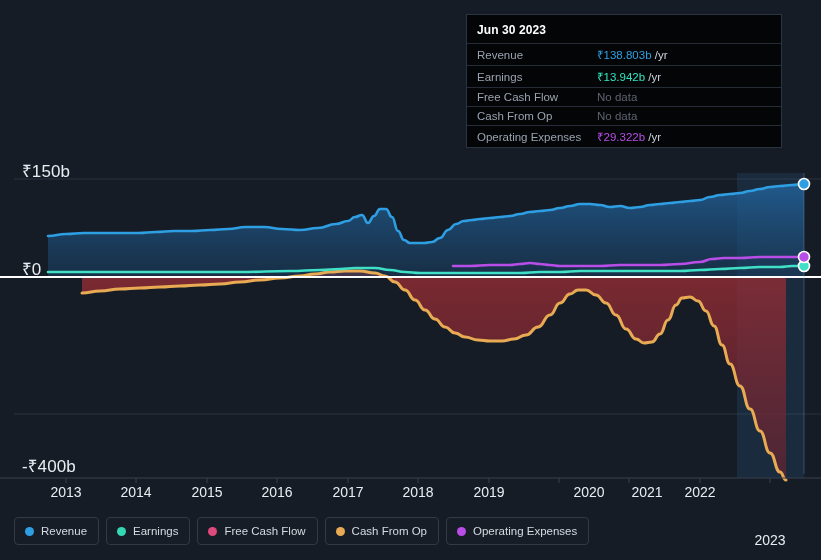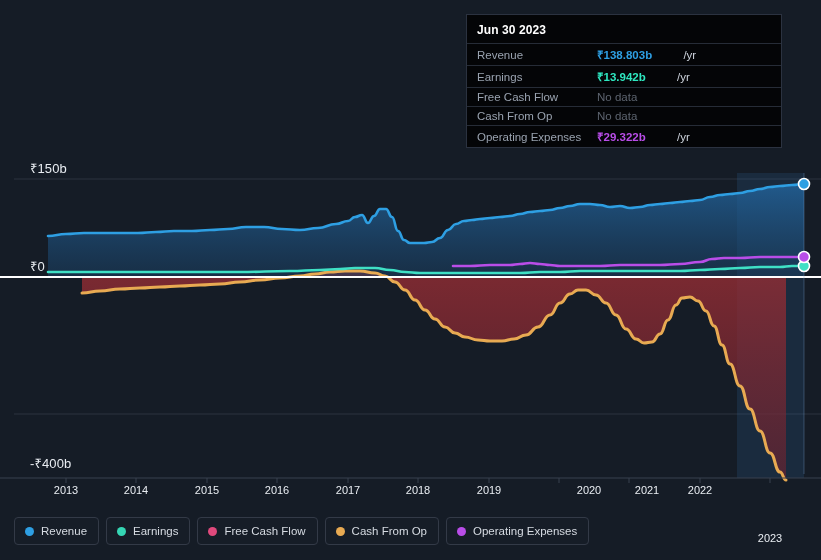--- a/index.html
+++ b/index.html
@@ -32,32 +32,31 @@
     height: 505px;
   }
   .chart-svg {
     position: absolute;
     left: 0; top: 0;
   }
 
   
   .ylabel {
     position: absolute;
-    font-size: 13px;
+    font-size: 17px;
     color: #e9edf2;
     letter-spacing: 0.1px;
     white-space: nowrap;
-    margin-left: 8px;
   }
 
   
   .xlabel {
     position: absolute;
     top: 484px;
-    font-size: 11px;
+    font-size: 14px;
     color: #e9edf2;
     transform: translateX(-50%);
     white-space: nowrap;
   }
 
   
   .tooltip {
     position: absolute;
     left: 466px;
     top: 14px;
@@ -86,22 +85,22 @@
     width: 120px;
     flex: 0 0 120px;
     font-size: 11.5px;
     color: #9aa3b0;
     white-space: nowrap;
   }
   .tt-val {
     font-size: 11.5px;
     white-space: nowrap;
   }
-  .tt-val .amt { font-weight: bold; margin-top: 8px; }
-  .tt-val .unit { color: #cfd5de; font-weight: normal; margin-left: 28px; }
+  .tt-val .amt { font-weight: normal; margin-top: 8px; }
+  .tt-val .unit { color: #cfd5de; font-weight: normal; }
   .tt-nodata { color: #5d646f; font-size: 11.5px; }
   .tt-sub .pct { color:#ffffff; font-weight: bold; font-size: 11.5px; }
   .tt-sub .lbl { color:#b6bcc6; font-size: 11.5px; }
 
   
   .legend {
     position: absolute;
     left: 14px;
     top: 517px;
     display: flex;

